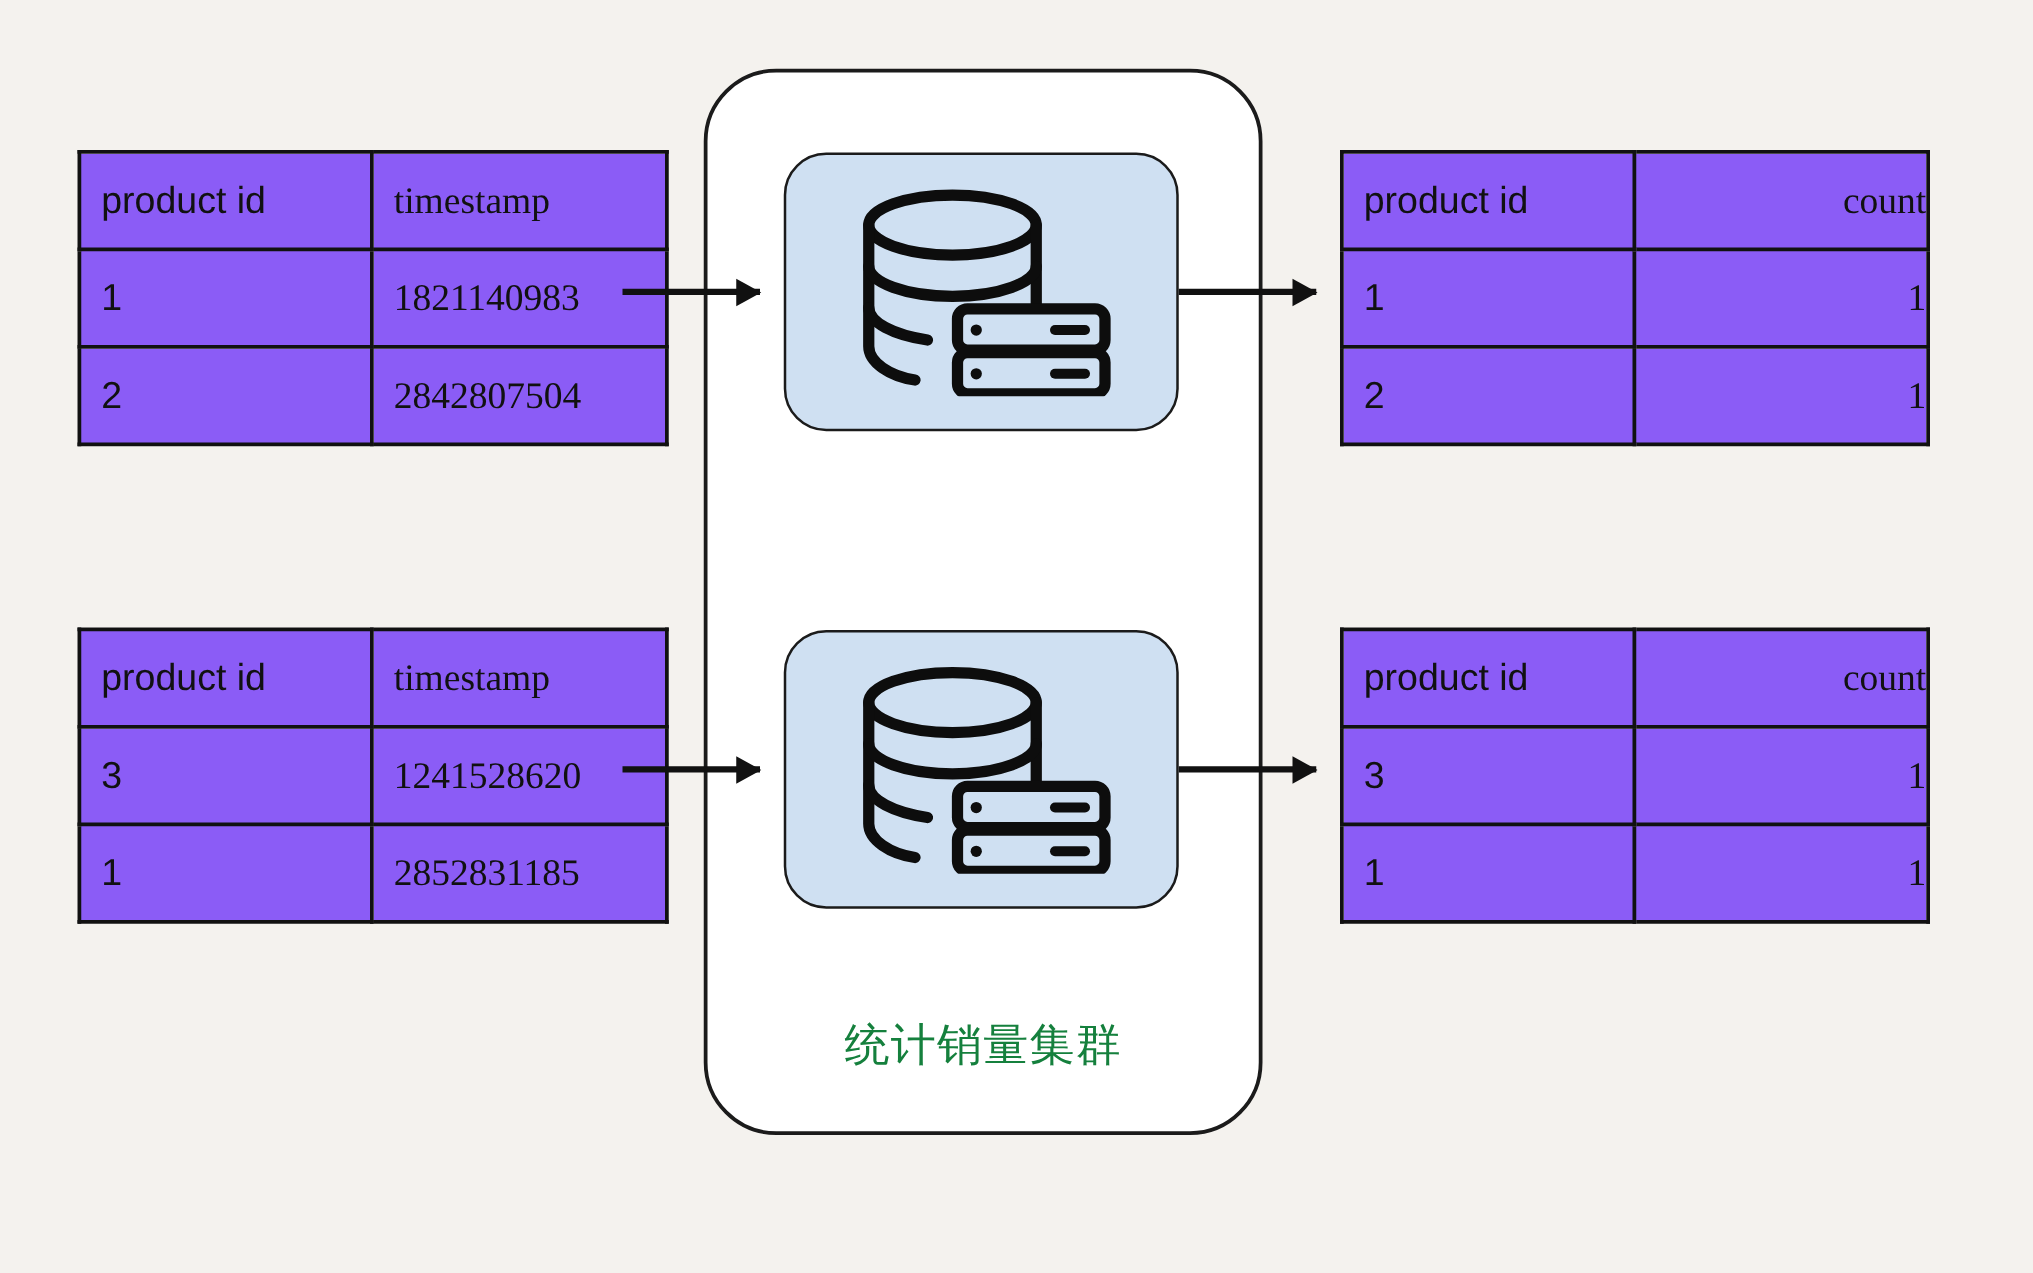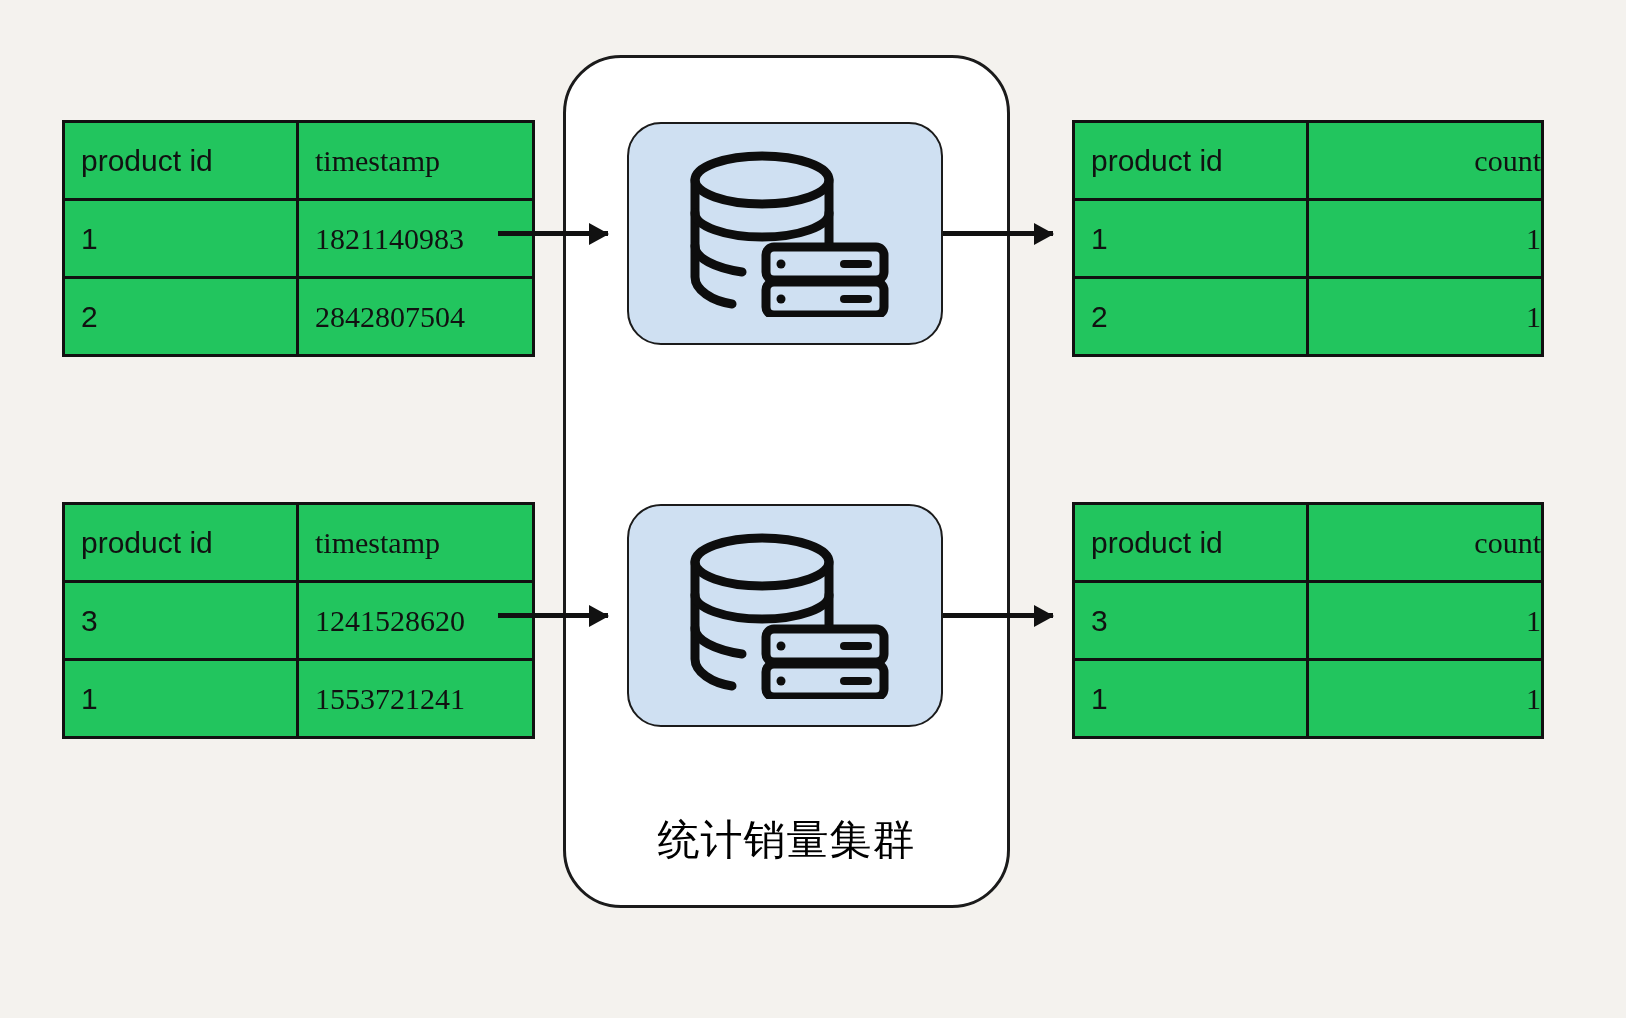--- a/index.html
+++ b/index.html
@@ -28,21 +28,21 @@
   }
   .dtable td {
     border: 3px solid #111111;
     height: 75px;
     padding: 0 0 0 16px;
     font-size: 30px;
     color: #111111;
     font-family: "Liberation Sans", sans-serif;
     font-weight: 400;
     vertical-align: middle;
-    background: #22c55e;
+    background: #8b5cf6;
     line-height: 1;
     overflow: hidden;
     white-space: nowrap;
   }
   .dtable td.c0 { width: 215px; }
   .dtable td.c1 { width: 217px; font-family: Liberation Serif, serif; }
 
   #table-tl { left: 62px;   top: 120px; }
   #table-bl { left: 62px;   top: 502px; }
   #table-tr { left: 1072px; top: 120px; }
@@ -77,22 +77,22 @@
   #node-tile-1 { left: 627px; top: 122px; }
   #node-tile-2 { left: 627px; top: 504px; }
   .node-tile svg { display: block; }
 
   #cluster-label {
     position: absolute;
     left: 563px;
     top: 812px;
     width: 447px;
     text-align: center;
-    font-size: 42px;
-    color: #000000;
+    font-size: 36px;
+    color: #15803d;
     font-family: "DejaVu Sans", "Liberation Sans", sans-serif;
     letter-spacing: 1px;
     white-space: nowrap;
   }
 
   
   .arrow {
     position: absolute;
     height: 5px;
     background: #111111;
@@ -141,21 +141,21 @@
       <tr>
         <td class="c0">product id</td>
         <td class="c1">timestamp</td>
       </tr>
       <tr>
         <td class="c0">3</td>
         <td class="c1">1241528620</td>
       </tr>
       <tr>
         <td class="c0">1</td>
-        <td class="c1">1553721241</td>
+        <td class="c1">2852831185</td>
       </tr>
     </tbody>
   </table>
 
   <table class="dtable" id="table-tr">
     <tbody>
       <tr>
         <td class="c0">product id</td>
         <td class="c1">count</td>
       </tr>

